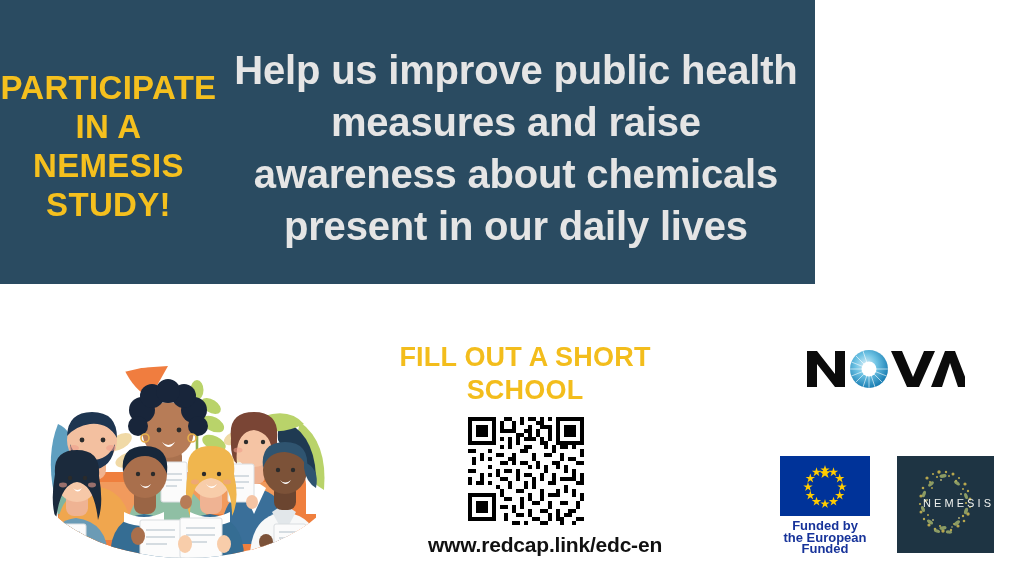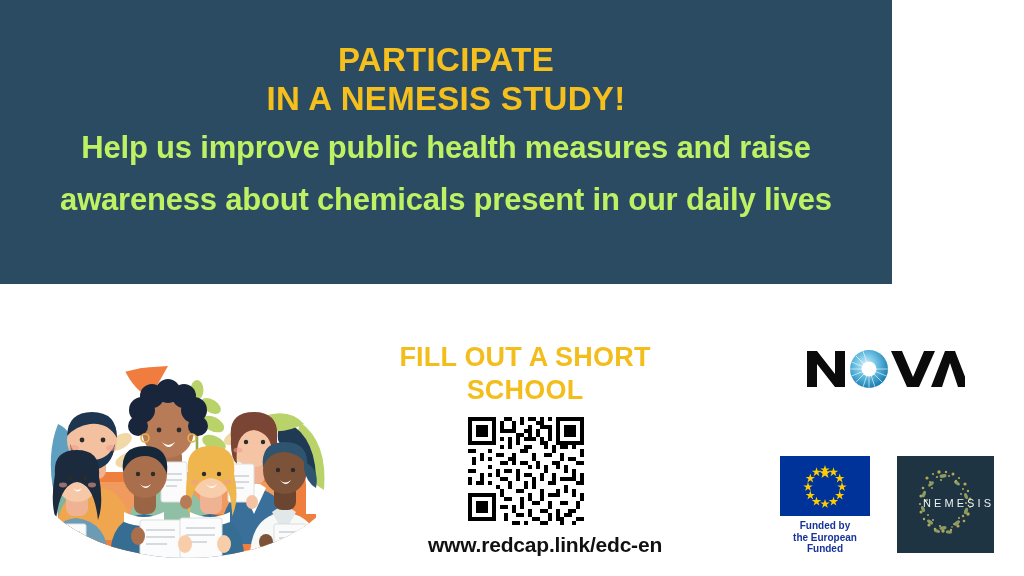--- a/index.html
+++ b/index.html
@@ -12,45 +12,45 @@
     height: 576px;
     overflow: hidden;
     font-family: "Liberation Sans", sans-serif;
     position: relative;
   }
 
   
   .banner {
     position: absolute;
     left: 0; top: 0;
-    width: 892px;
+    width: 815px;
     height: 284px;
     background: #2a4b61;
     box-sizing: border-box;
     display: flex;
-    flex-direction: column;
+    flex-direction: row;
     align-items: center;
     justify-content: flex-start;
-    padding-top: 40px;
+    padding-top: 7px;
   }
   .headline {
     color: #f5c01e;
     font-weight: bold;
     font-size: 33px;
     line-height: 39px;
     letter-spacing: 0.3px;
     text-align: center;
     font-family: "Liberation Sans", sans-serif;
   }
   .headline .l2 { display: block; }
   .subhead {
     margin-top: 4px;
-    color: #bef264;
+    color: #e5e5e5;
     font-weight: bold;
-    font-size: 31px;
+    font-size: 40px;
     line-height: 52px;
     text-align: center;
     letter-spacing: -0.2px;
     width: 990px;
     font-family: "Liberation Sans", sans-serif;
   }
   .subhead .sl { display: block; }
 
   
   .lower {
@@ -156,21 +156,21 @@
     background: #003399;
     position: relative;
     margin: 0 auto;
   }
   .eu-flag svg { display: block; }
   .eu-caption {
     margin-top: 4px;
     text-align: center;
     color: #17339a;
     font-weight: bold;
-    font-size: 10px;
+    font-size: 13px;
     line-height: 11.5px;
   }
   .eu-caption .el { display: block; }
 
   
   .nemesis-logo {
     position: absolute;
     left: 897px;
     top: 456px;
     width: 97px;

